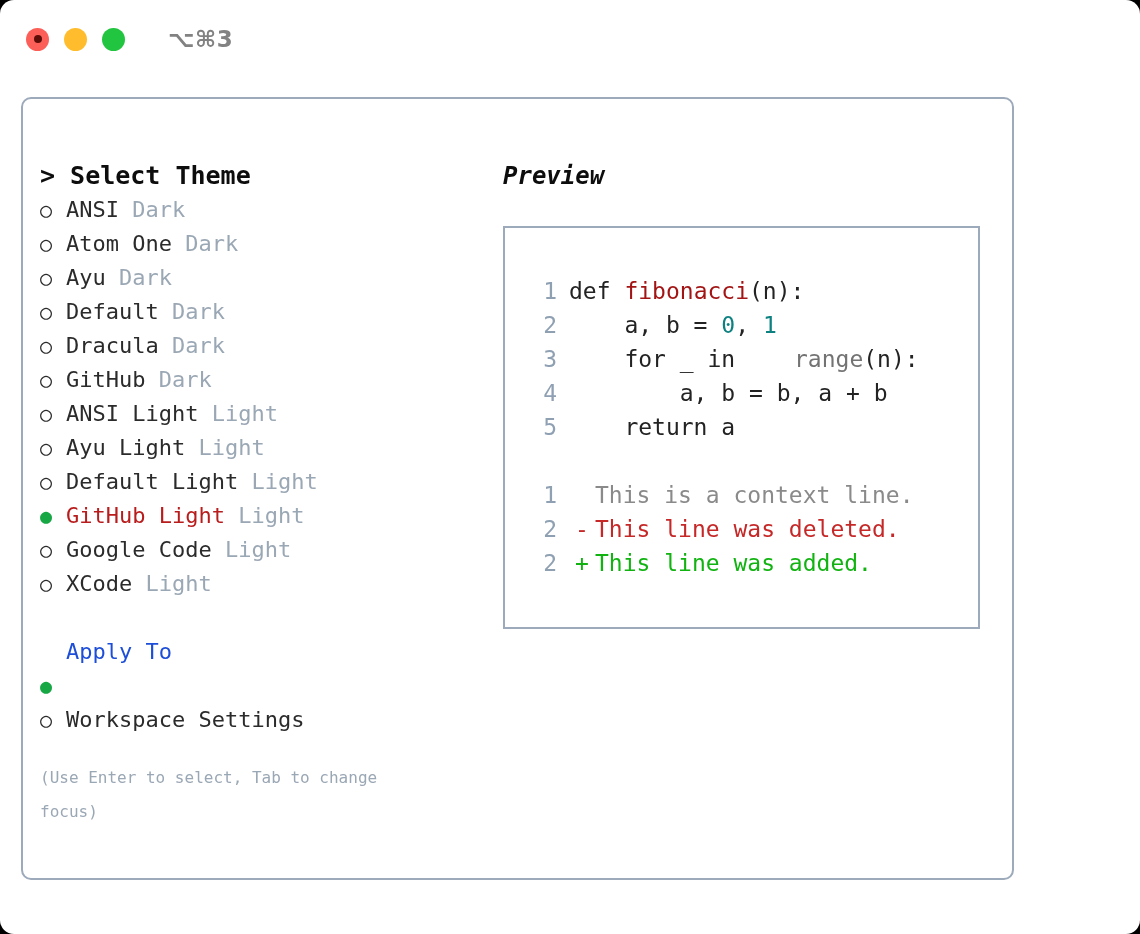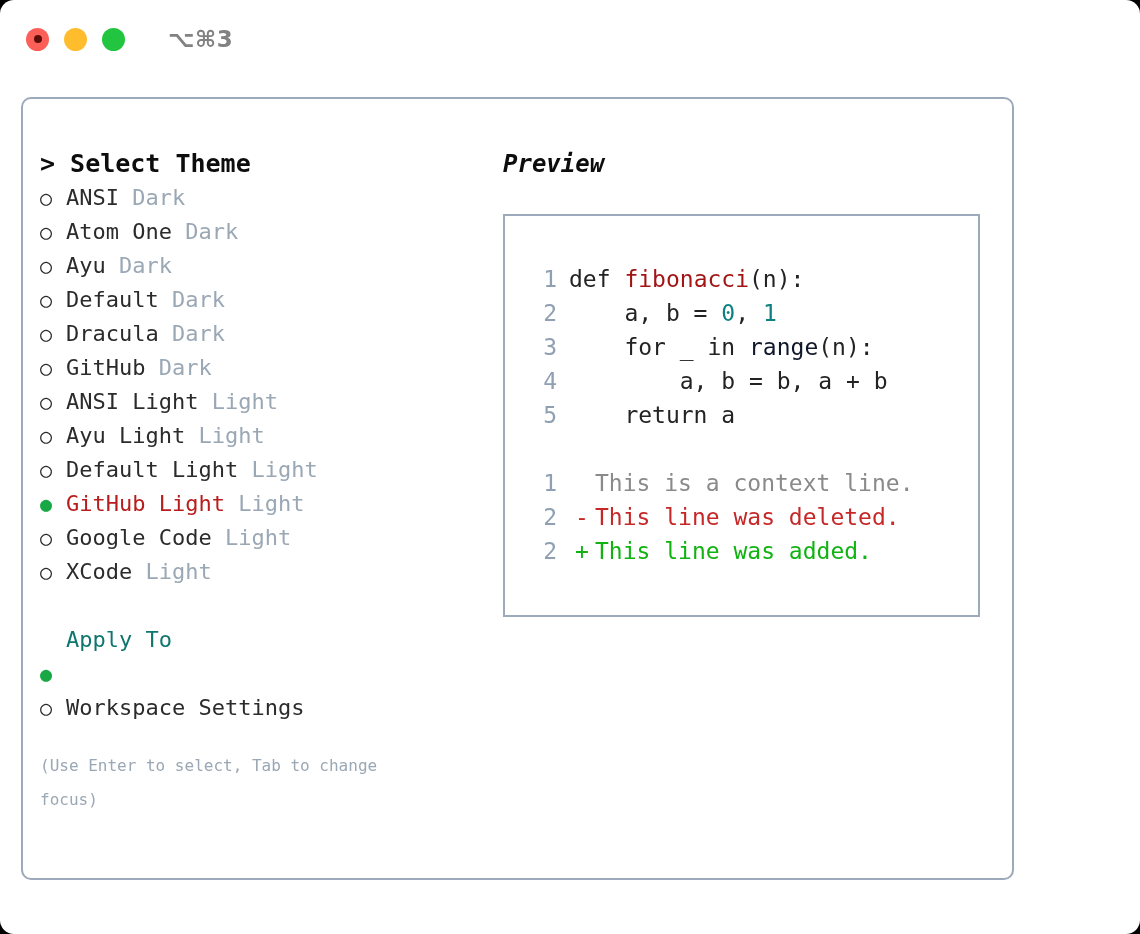--- a/index.html
+++ b/index.html
@@ -61,21 +61,21 @@
     left: 21px; top: 97px;
     width: 993px;
     height: 783px;
     border: 2px solid #9daabb;
     border-radius: 10px;
     background: #ffffff;
   }
 
   #panel-inner {
     position: absolute;
-    left: 0; top: 0;
+    left: 0; top: 12px;
     width: 100%; height: 100%;
     display: flex;
   }
 
   
   #left-col {
     width: 480px;
     padding: 48px 0 0 17px;
   }
 
@@ -103,21 +103,21 @@
   }
   .bullet.sel { color: #18a745; }
   .opt-label { color: #2b2b2b; }
   .opt-row.selected .opt-label { color: #b91c1c; }
   .opt-badge { color: #9aa7b4; }
 
   .spacer-sm { height: 34px; }
 
   .section-label {
     font-size: 22px;
-    color: #0f766e;
+    color: #1d4ed8;
     line-height: 34px;
     padding-left: 26px;
     white-space: pre;
   }
 
   #hint {
     margin-top: 24px;
     font-size: 16px;
     line-height: 34px;
     color: #9aa7b4;
@@ -161,21 +161,21 @@
     width: 30px;
     flex: none;
     text-align: right;
     color: #8fa0b3;
     margin-right: 12px;
   }
   .code-text { color: #232323; }
 
   .tok-func { color: #a31515; }
   .tok-num  { color: #0d8080; }
-  .tok-call { color: #0f172a; }
+  .tok-call { color: #737373; margin-left: 45px; }
 
   .diff-gap { height: 34px; }
 
   .diff-line { display: flex; align-items: baseline; font-size: 23px; line-height: 34px; white-space: pre; }
   .diff-mark { width: 26px; flex: none; text-align: center; }
   .diff-ctx  { color: #8a8a8a; }
   .diff-del  { color: #c62828; }
   .diff-add  { color: #11b311; }
 </style>
 </head>

